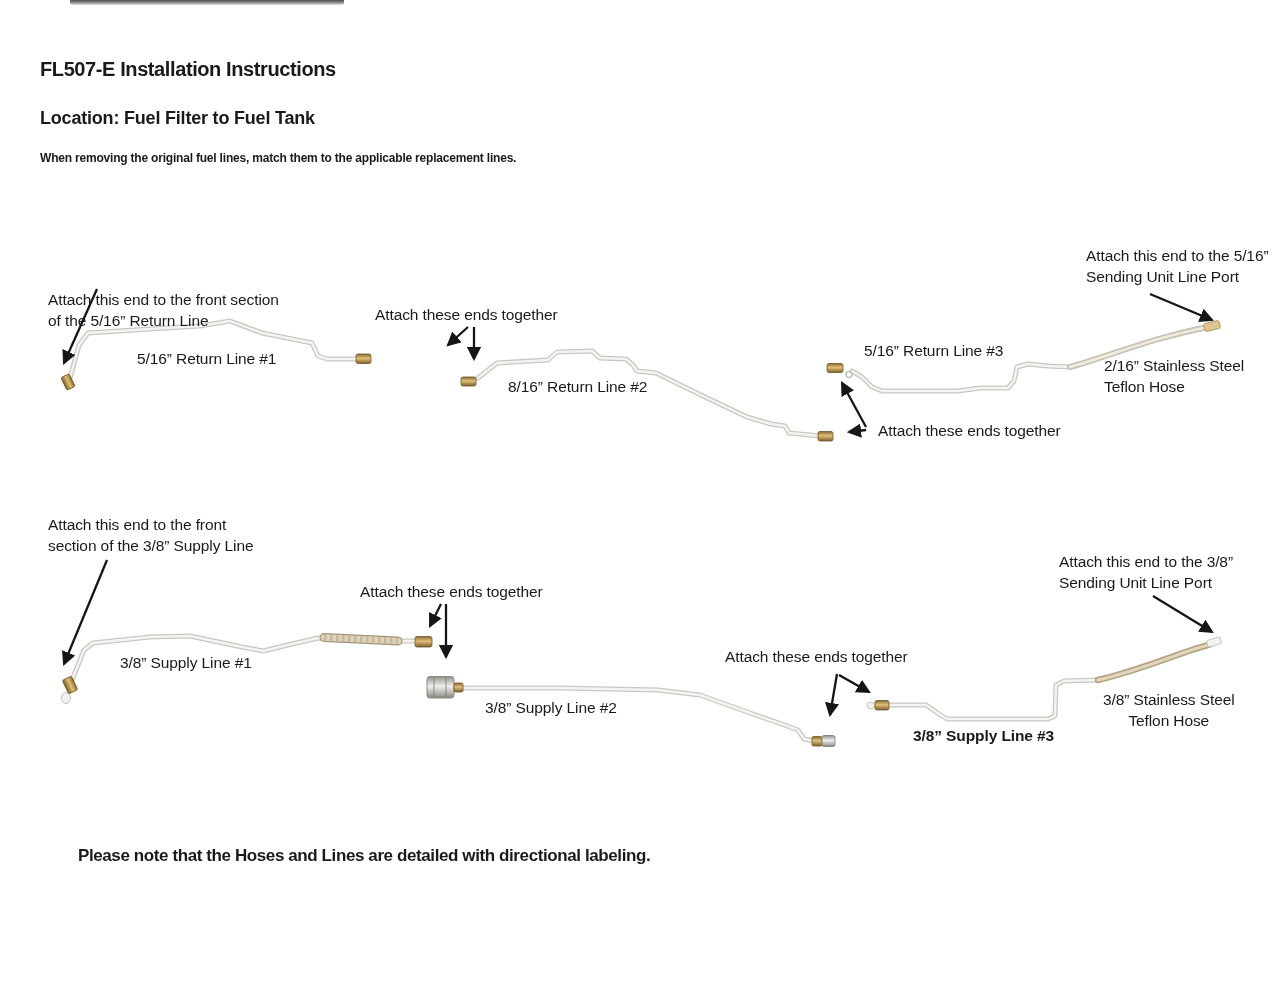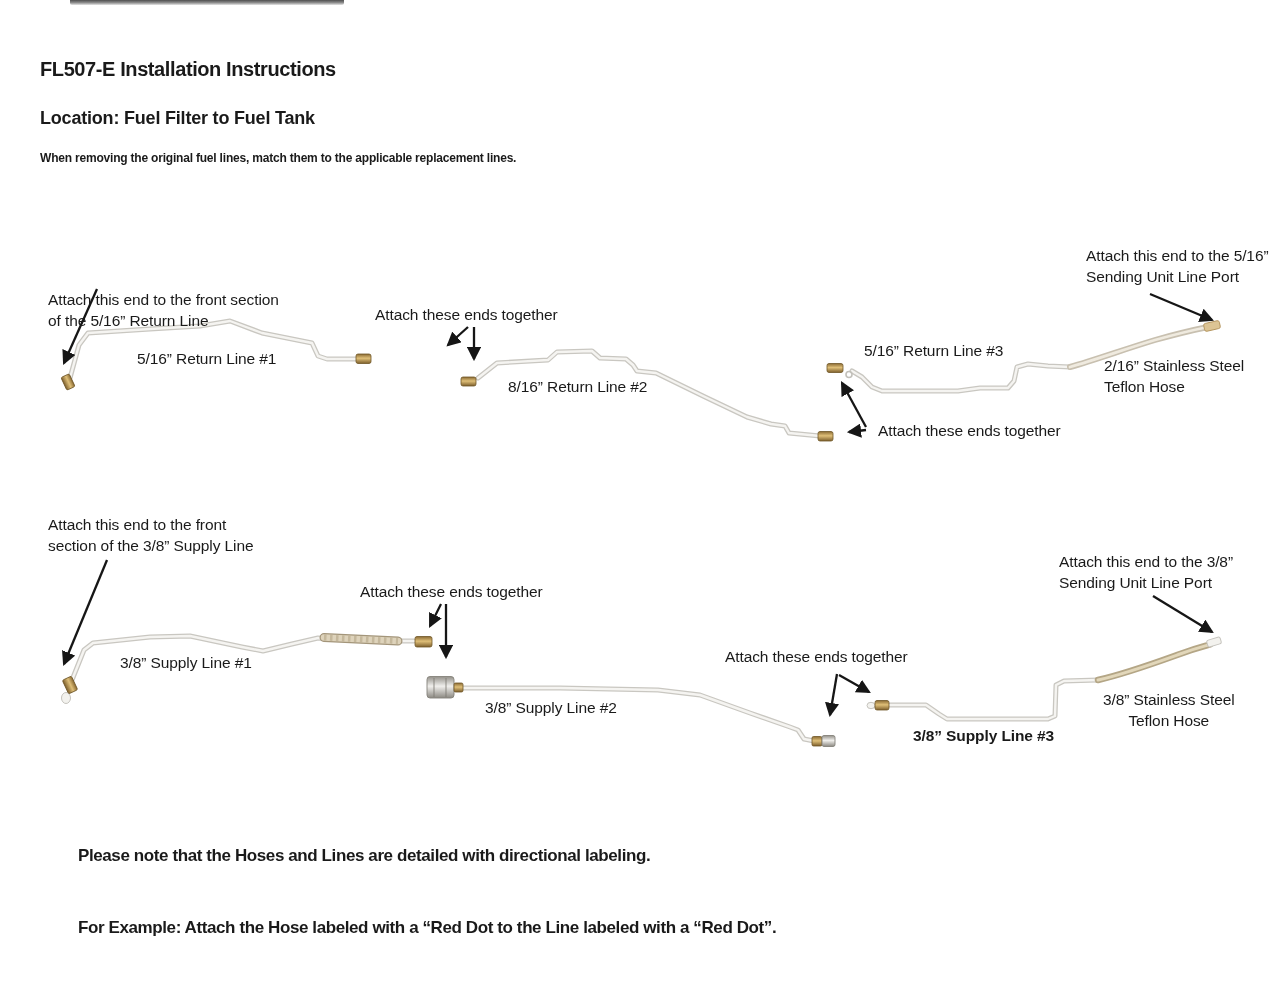--- a/index.html
+++ b/index.html
@@ -176,14 +176,13 @@
 <div class="abs ann" style="left:725px; top:646px;">Attach these ends together</div>
 <div class="abs ann" style="left:913px; top:725px;font-weight:bold;">3/8” Supply Line #3</div>
 <div class="abs ann" style="left:1059px; top:551px;">Attach this end to the 3/8”
 Sending Unit Line Port</div>
 <div class="abs ann" style="left:1103px; top:689px;text-align:center;">3/8” Stainless Steel
 Teflon Hose</div>
 
 <div class="abs note">
   <span>Please note that the Hoses and Lines are detailed with directional labeling.</span>
   <br>
-  <span>For Example: Attach the Hose labeled with a “Red Dot to the Line labeled with a “Red Dot”.</span>
 </div>
 
 </body></html>

